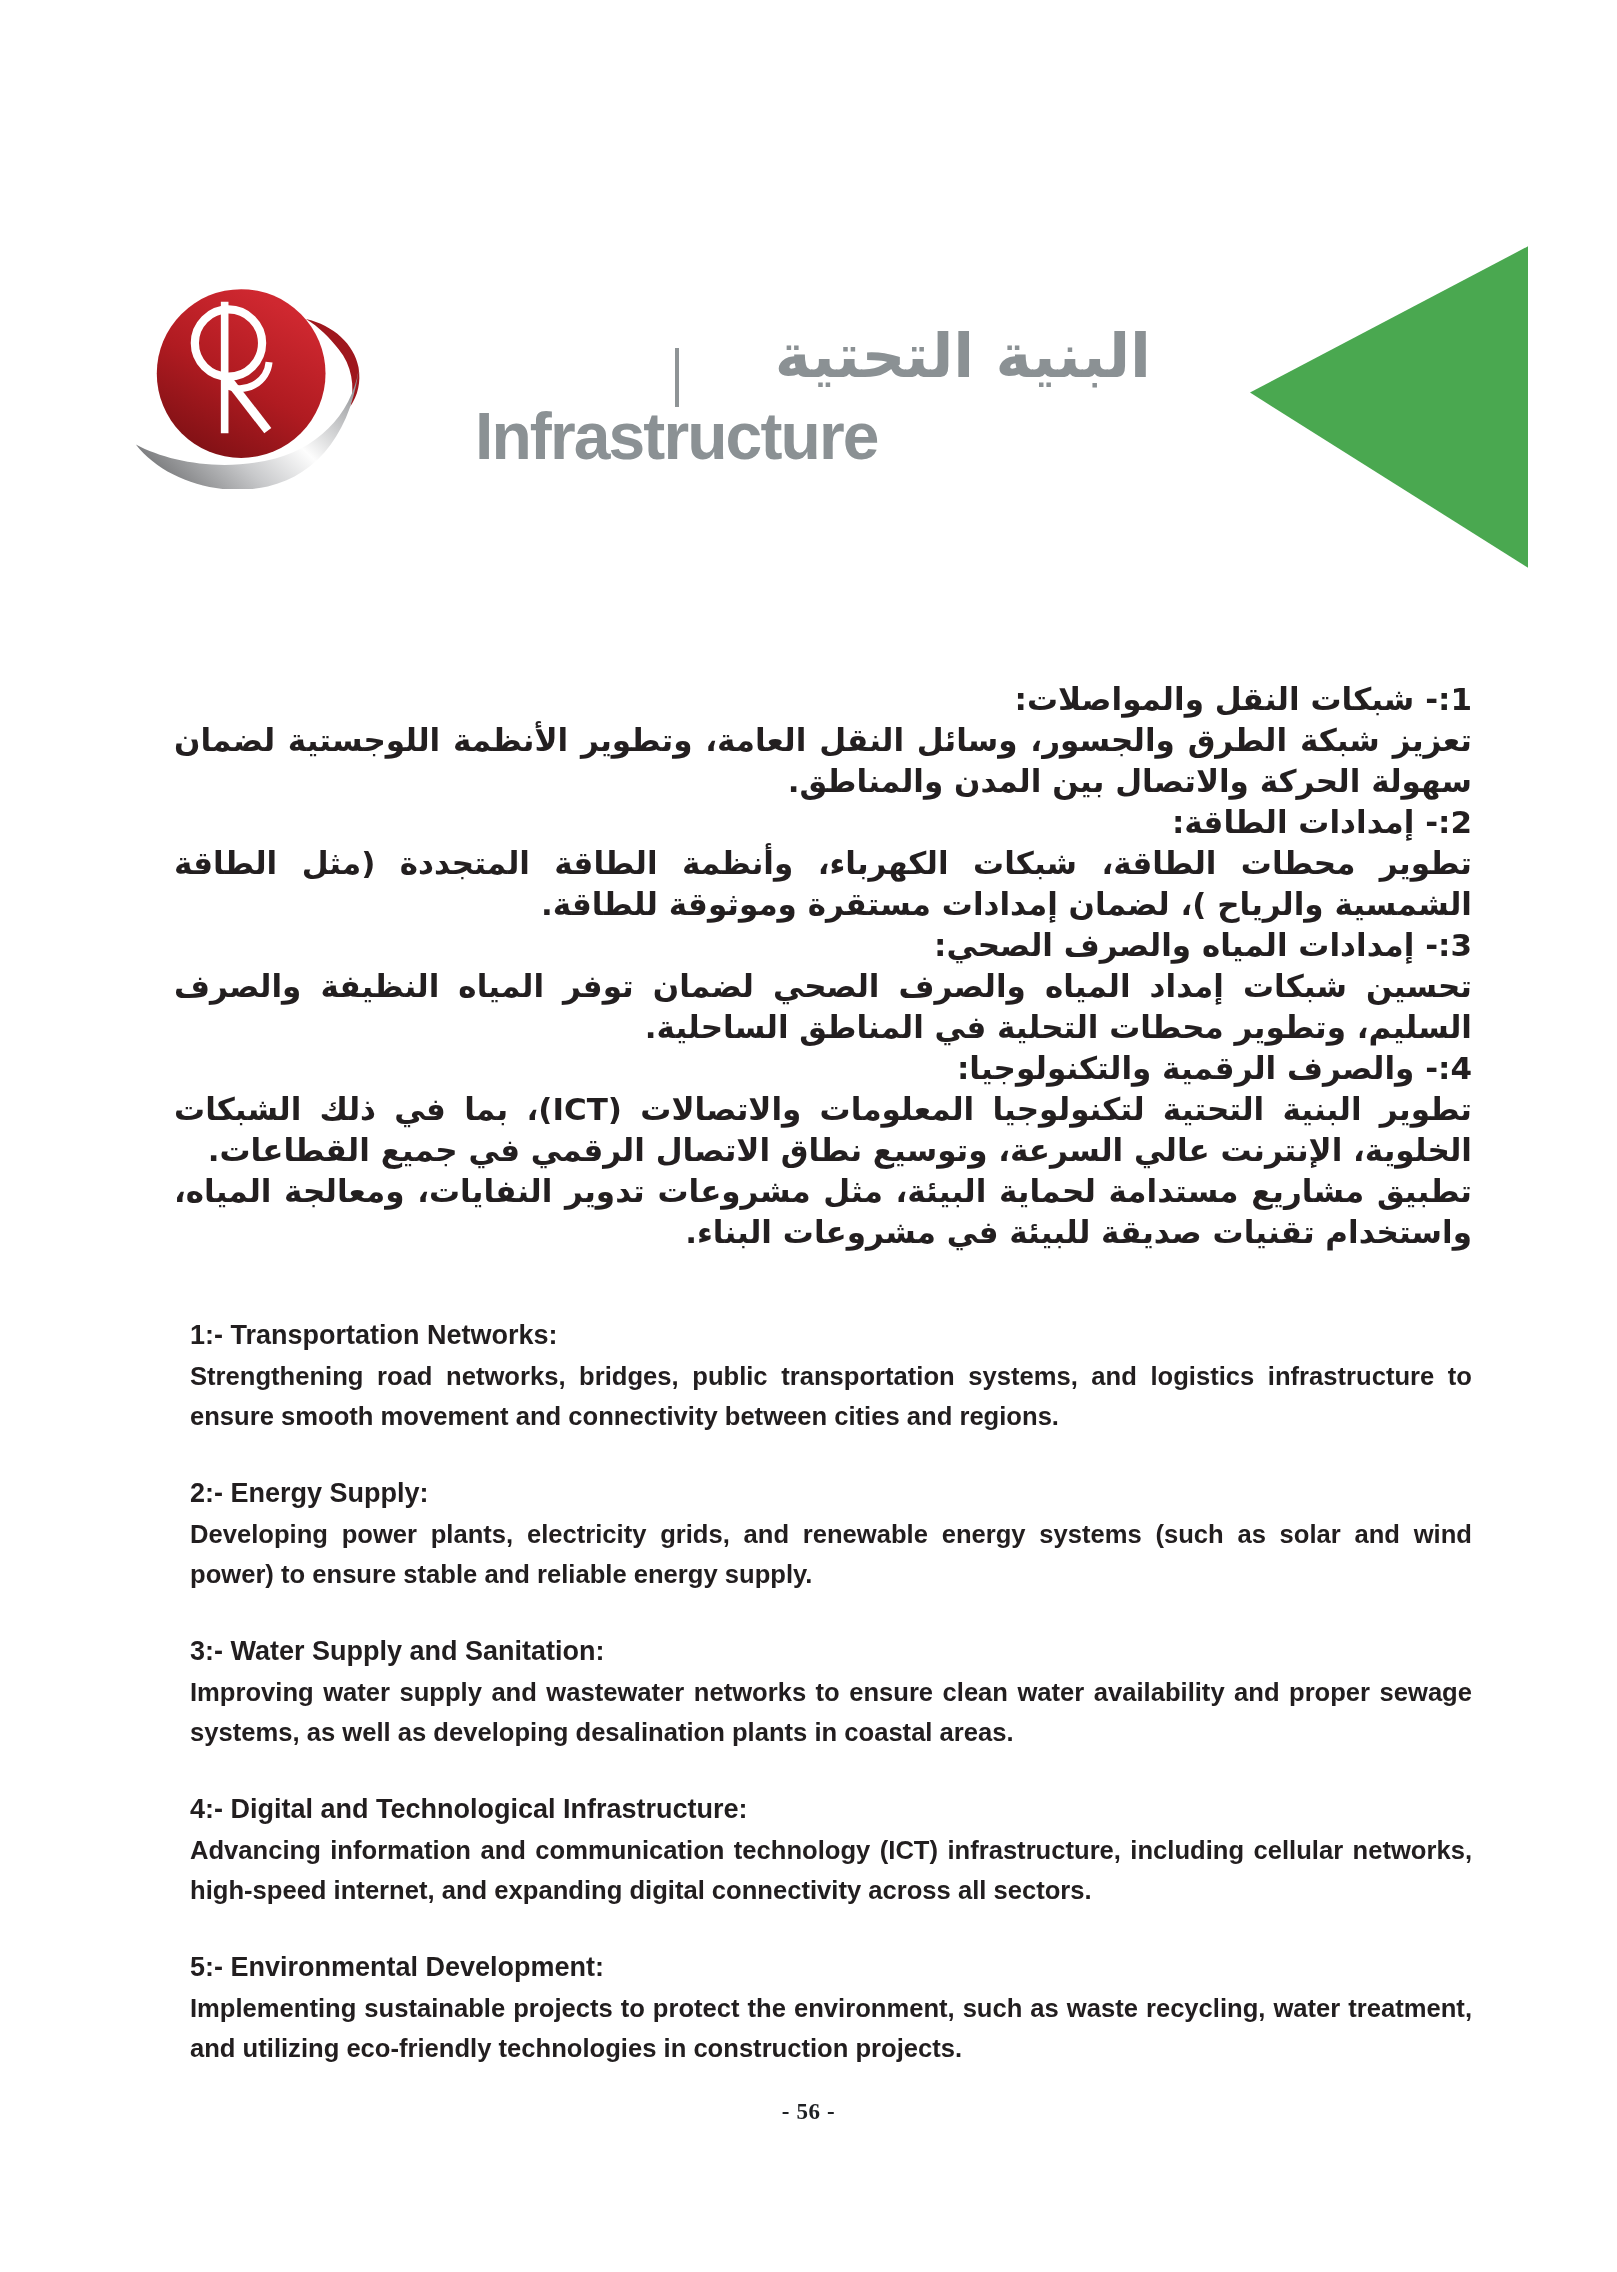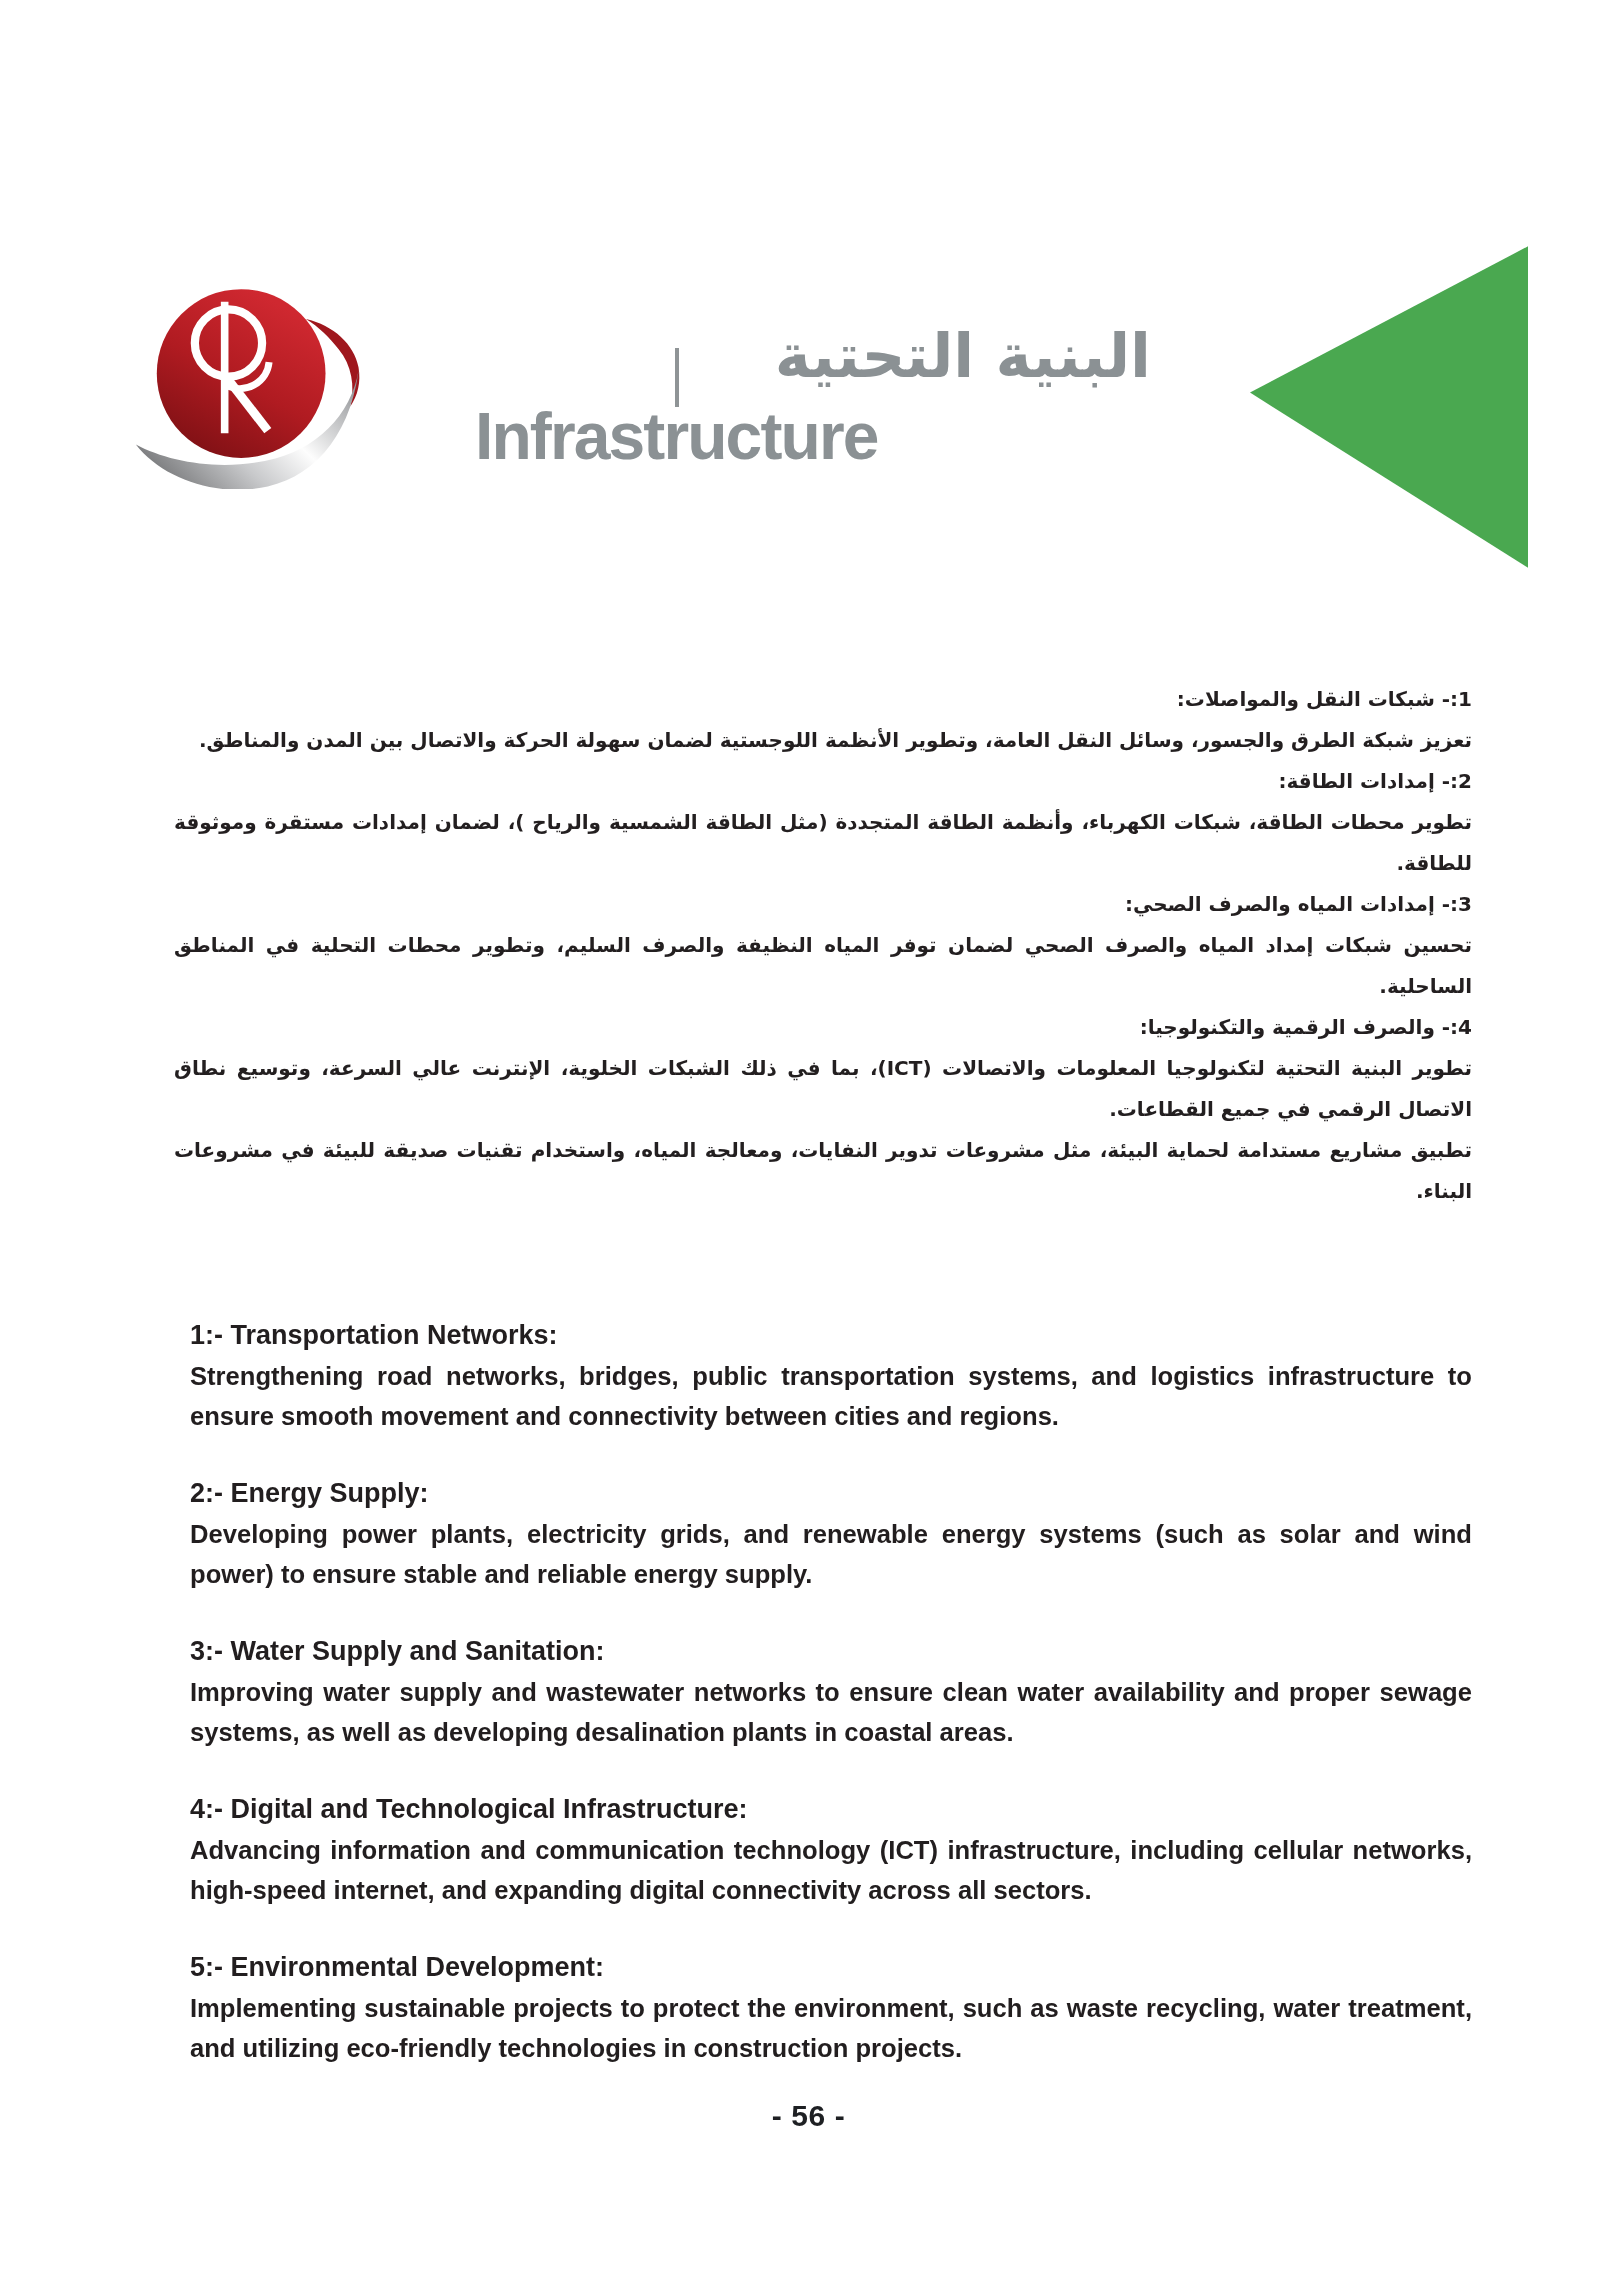--- a/index.html
+++ b/index.html
@@ -62,21 +62,21 @@
 
   
   .ar-block {
     position: absolute;
     right: 145px;
     top: 679px;
     width: 1298px;
     direction: rtl;
     font-family: "DejaVu Sans", sans-serif;
     font-weight: bold;
-    font-size: 20px;
+    font-size: 31px;
     line-height: 41px;
     color: #231f20;
   }
   .ar-heading { text-align: start; }
   .ar-body { text-align: justify; }
 
   
   .en-block {
     position: absolute;
     left: 174px;
@@ -99,23 +99,24 @@
   }
 
   
   .page-number {
     position: absolute;
     left: 0;
     top: 2099px;
     width: 100%;
     text-align: center;
     font-weight: bold;
-    font-size: 30px;
+    font-size: 23px;
     letter-spacing: 0.6px;
     color: #1e2023;
+    font-family: Liberation Serif, serif;
   }
 </style>
 </head>
 <body>
 
 <div class="page">
 
   <svg class="logo-svg" viewBox="0 0 360 320" aria-hidden="true">
     <defs>
       <linearGradient id="sphereGrad" x1="0.65" y1="0.05" x2="0.15" y2="0.95">

